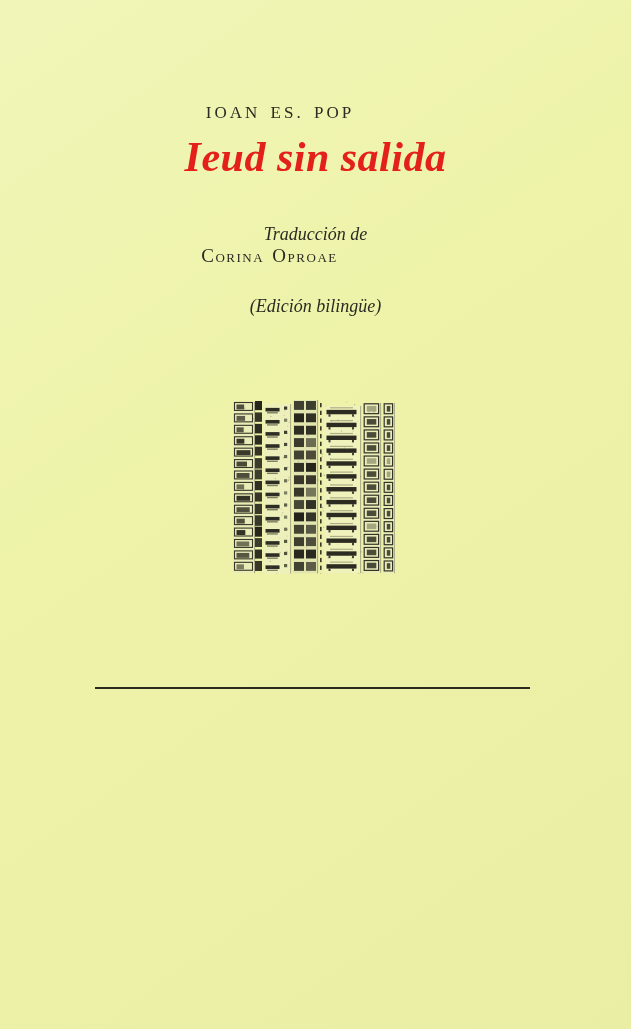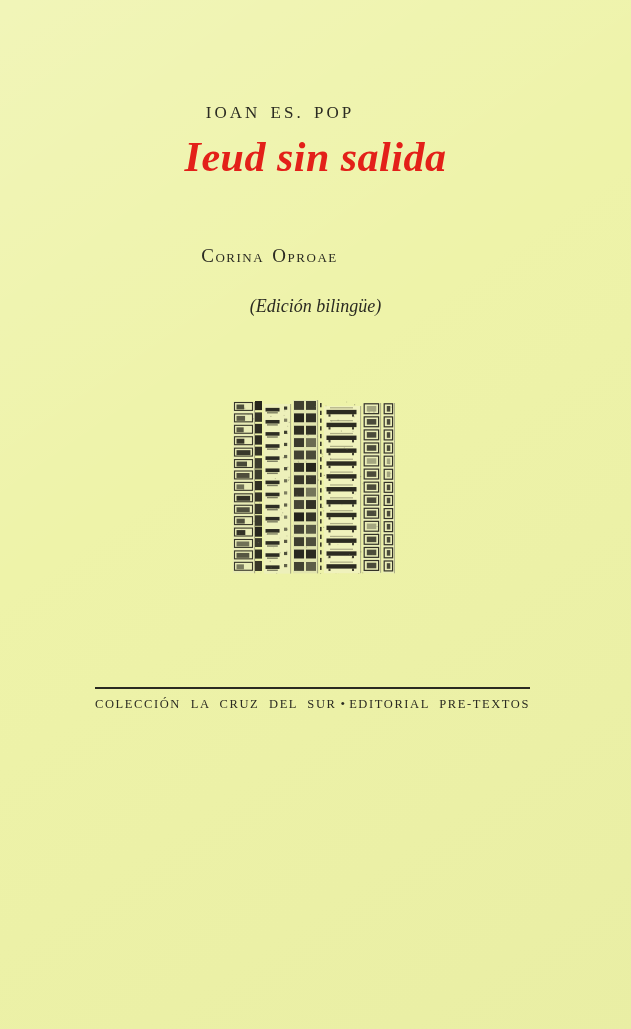--- a/index.html
+++ b/index.html
@@ -69,20 +69,21 @@
 </style>
 </head>
 <body>
 
 <div class="cover">
 
   <div class="author">IOAN ES. POP</div>
 
   <div class="title">Ieud sin salida</div>
 
+  <div class="trad-label">Traducción de</div>
 
   <div class="translator">Corina Oproae</div>
 
   <div class="edition">(Edición bilingüe)</div>
 
   <div class="illustration">
     <svg id="blocks" viewBox="0 0 162 174" xmlns="http://www.w3.org/2000/svg">
         <rect x="0.00" y="2.00" width="22.00" height="171.24" fill="#e9ecb6" opacity="1.00"></rect>
         <rect x="1.50" y="2.50" width="18.00" height="7.92" fill="none" stroke="#23221a" stroke-width="1.1" opacity="0.90"></rect>
         <rect x="3.50" y="4.50" width="7.62" height="4.92" fill="#23221a" opacity="0.78"></rect>
@@ -504,19 +505,14 @@
         <rect x="72.96" y="146.59" width="1.10" height="1.10" fill="#6d6c52" opacity="0.39"></rect>
         <rect x="157.02" y="110.84" width="1.10" height="1.10" fill="#6d6c52" opacity="0.18"></rect>
         <rect x="88.93" y="55.84" width="1.10" height="1.10" fill="#6d6c52" opacity="0.28"></rect>
         <rect x="62.49" y="88.70" width="1.10" height="1.10" fill="#6d6c52" opacity="0.09"></rect>
         <rect x="60.74" y="129.63" width="1.10" height="1.10" fill="#6d6c52" opacity="0.18"></rect>
       </svg>
   </div>
 
   <div class="footer-rule"></div>
 
-  <div class="footer-row">
-    <span>COLECCIÓN LA CRUZ DEL SUR</span>
-    <span class="footer-sep">•</span>
-    <span>EDITORIAL PRE-TEXTOS</span>
-  </div>
 
 </div>
 
 </body></html>

